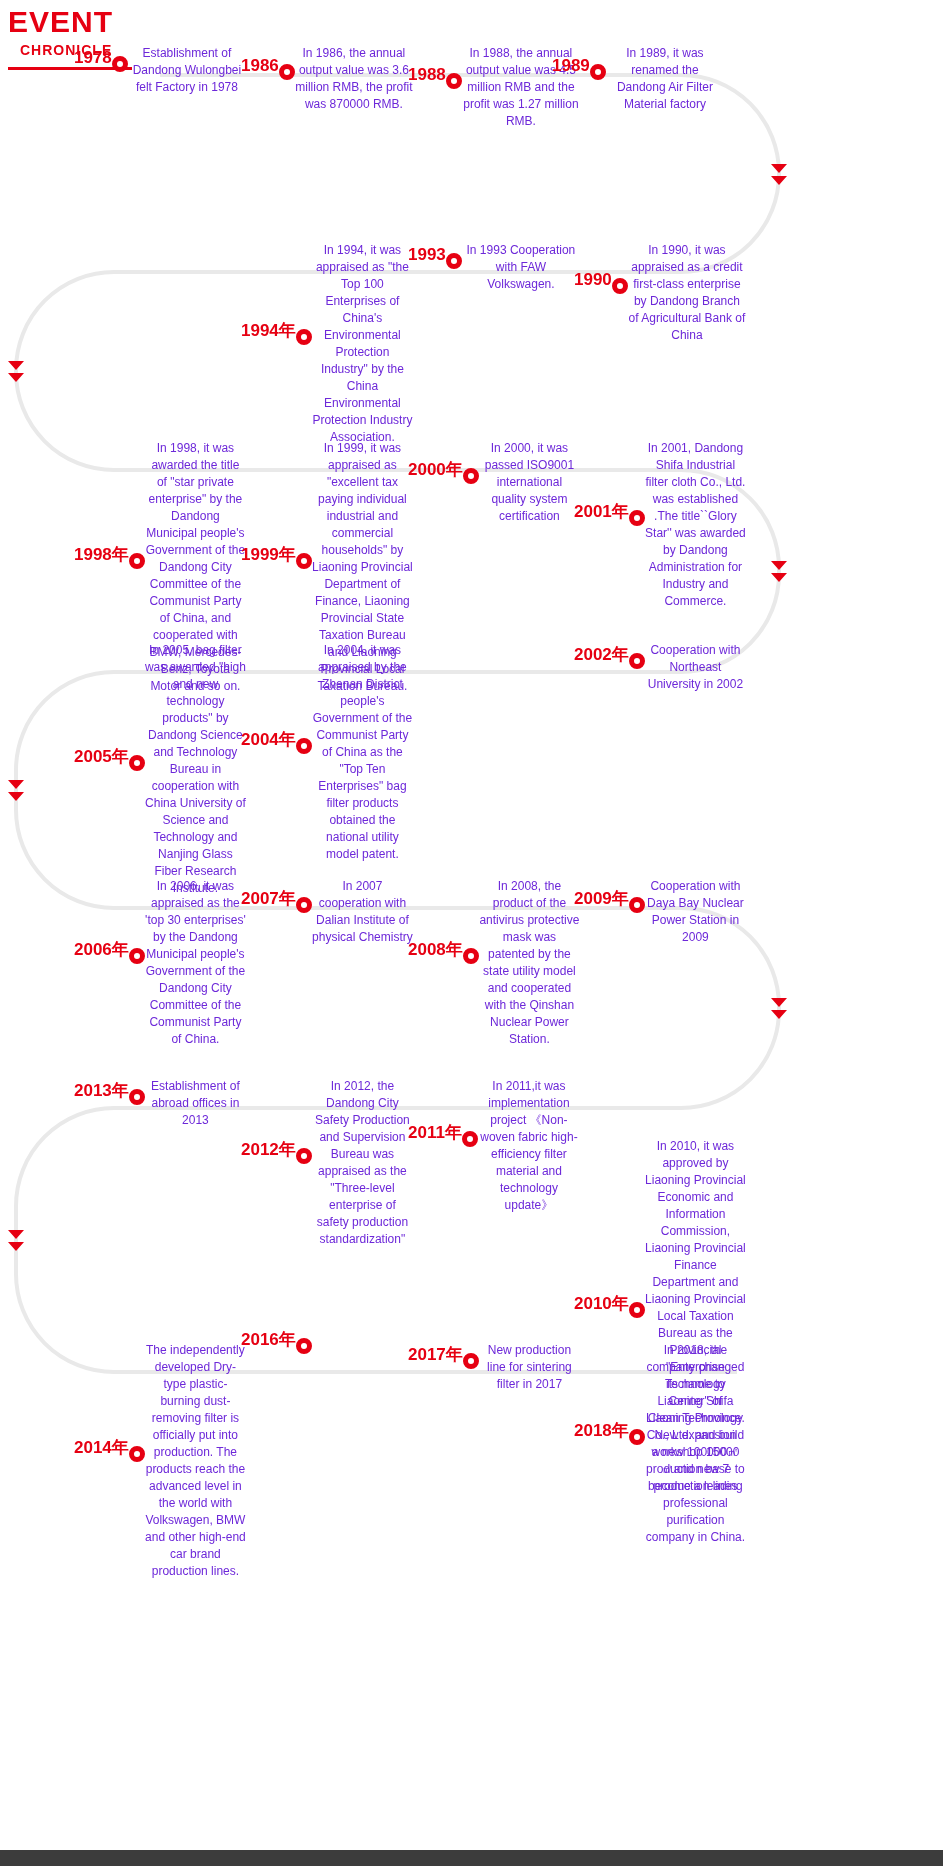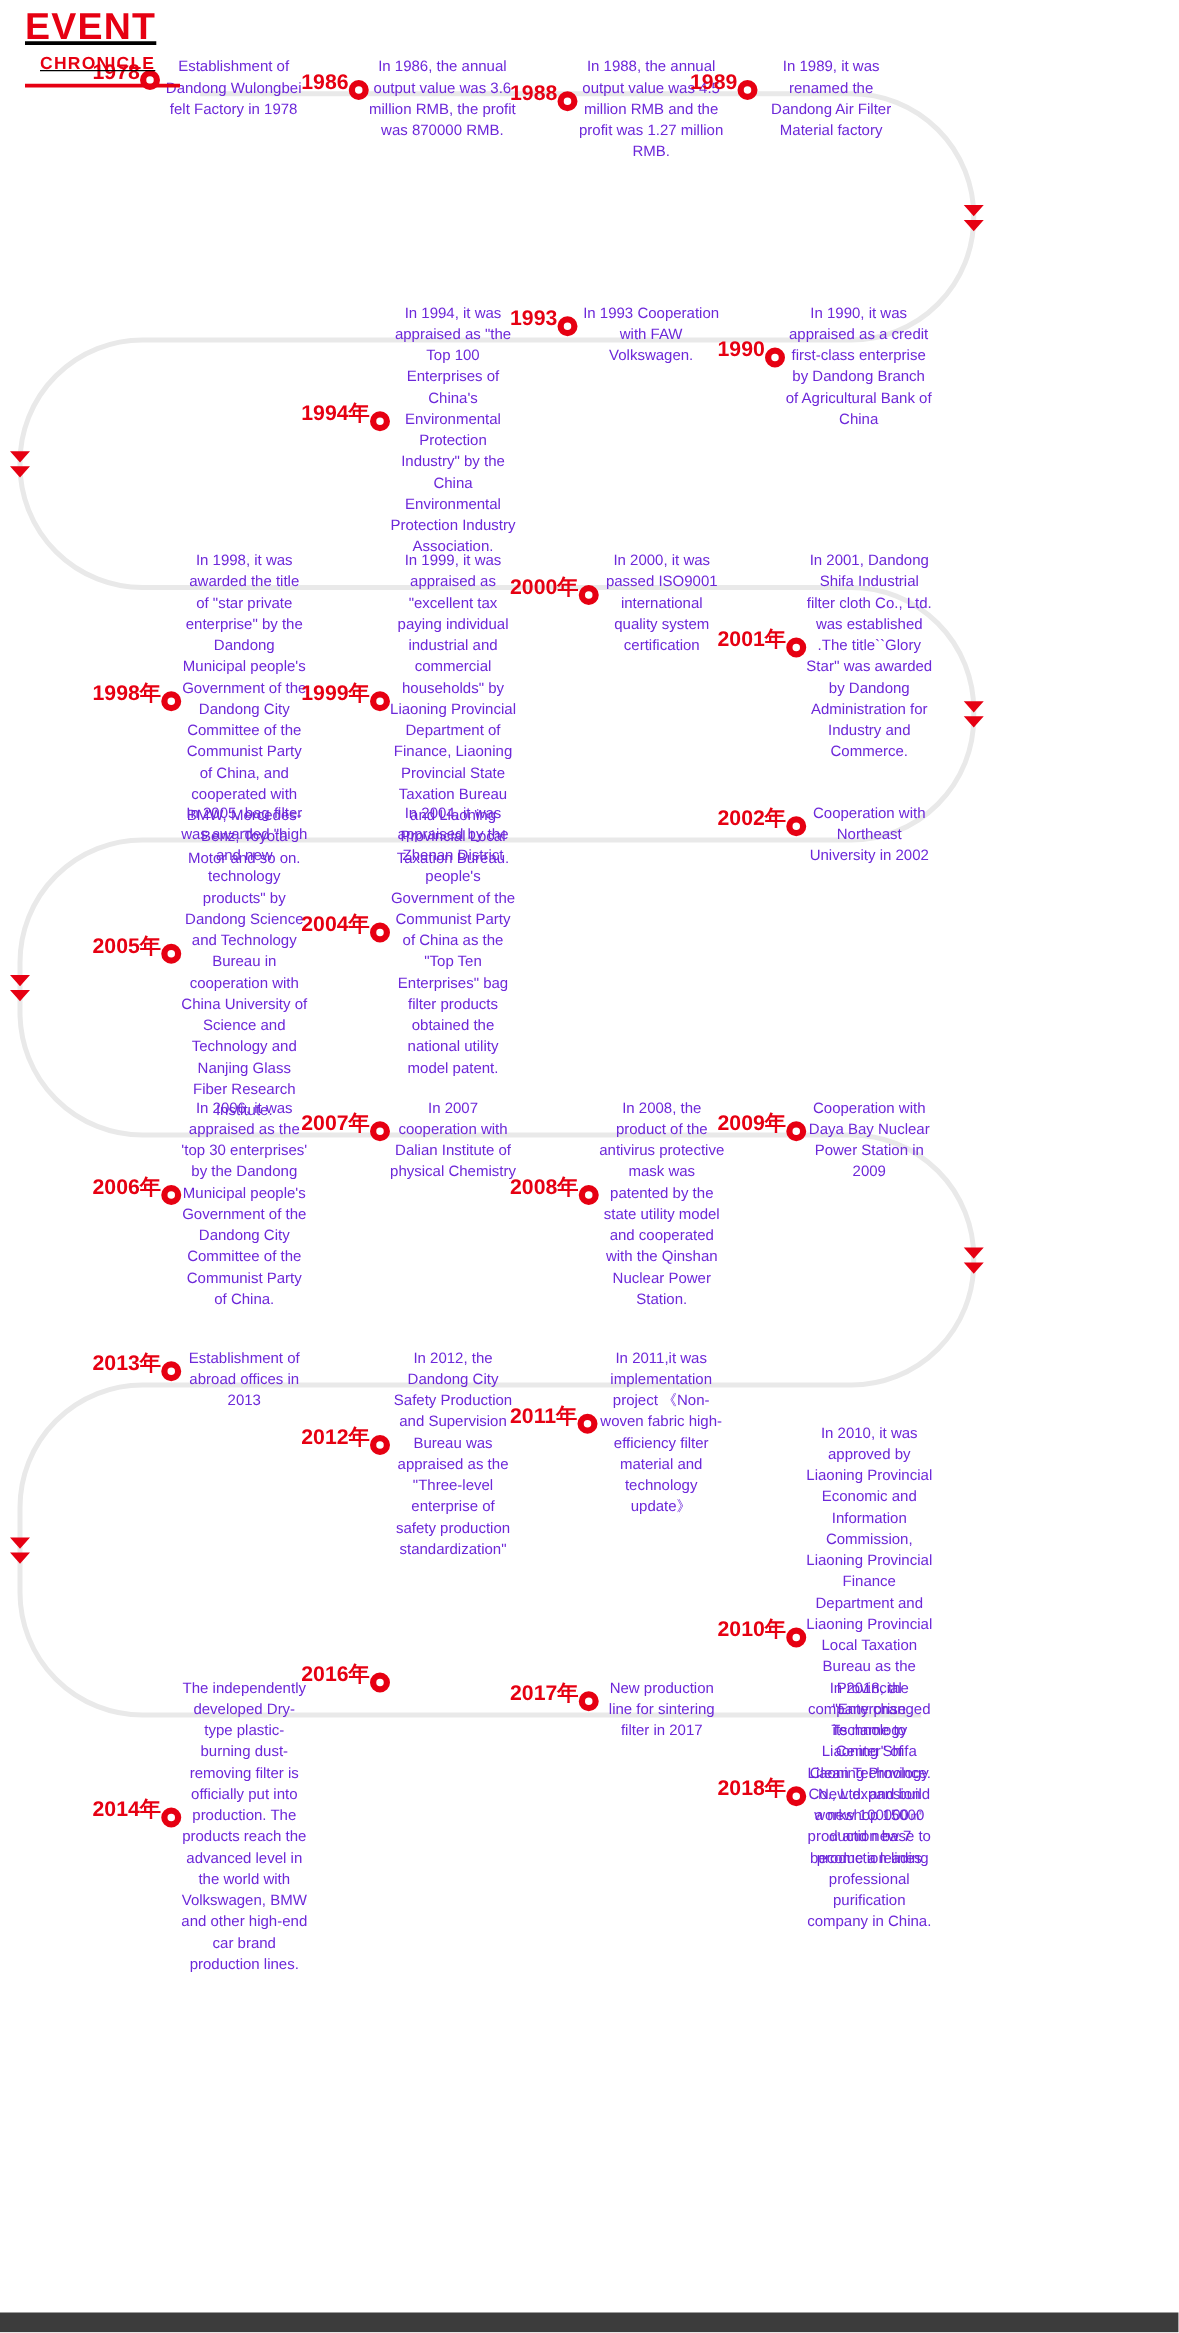--- a/index.html
+++ b/index.html
@@ -4,21 +4,21 @@
 <style>
   html,body{margin:0;padding:0;background:#fff;}
   #page{
     position:relative;
     width:943px;height:1866px;
     background:#fff;
     overflow:hidden;
     font-family:"Liberation Sans", sans-serif;
   }
   svg.timeline{position:absolute;left:0;top:0;pointer-events:none;}
-  .header{position:absolute;left:20px;top:6px;z-index:3;text-decoration:underline;}
+  .header{position:absolute;left:8px;top:6px;z-index:3;}
   .header .t1{font-size:30px;font-weight:800;color:#e60012;line-height:32px;letter-spacing:1px;}
   .header .t2{font-size:14px;font-weight:800;color:#e60012;line-height:24px;margin-left:12px;letter-spacing:1px;}
   .header .underline{width:124px;height:3px;background:#e60012;margin-top:5px;}
   .item{
     position:absolute;width:172px;
     display:flex;flex-direction:row;align-items:center;
     text-align:center;z-index:2;
   }
   .year{
     font-size:17px;font-weight:bold;color:#e60012;

